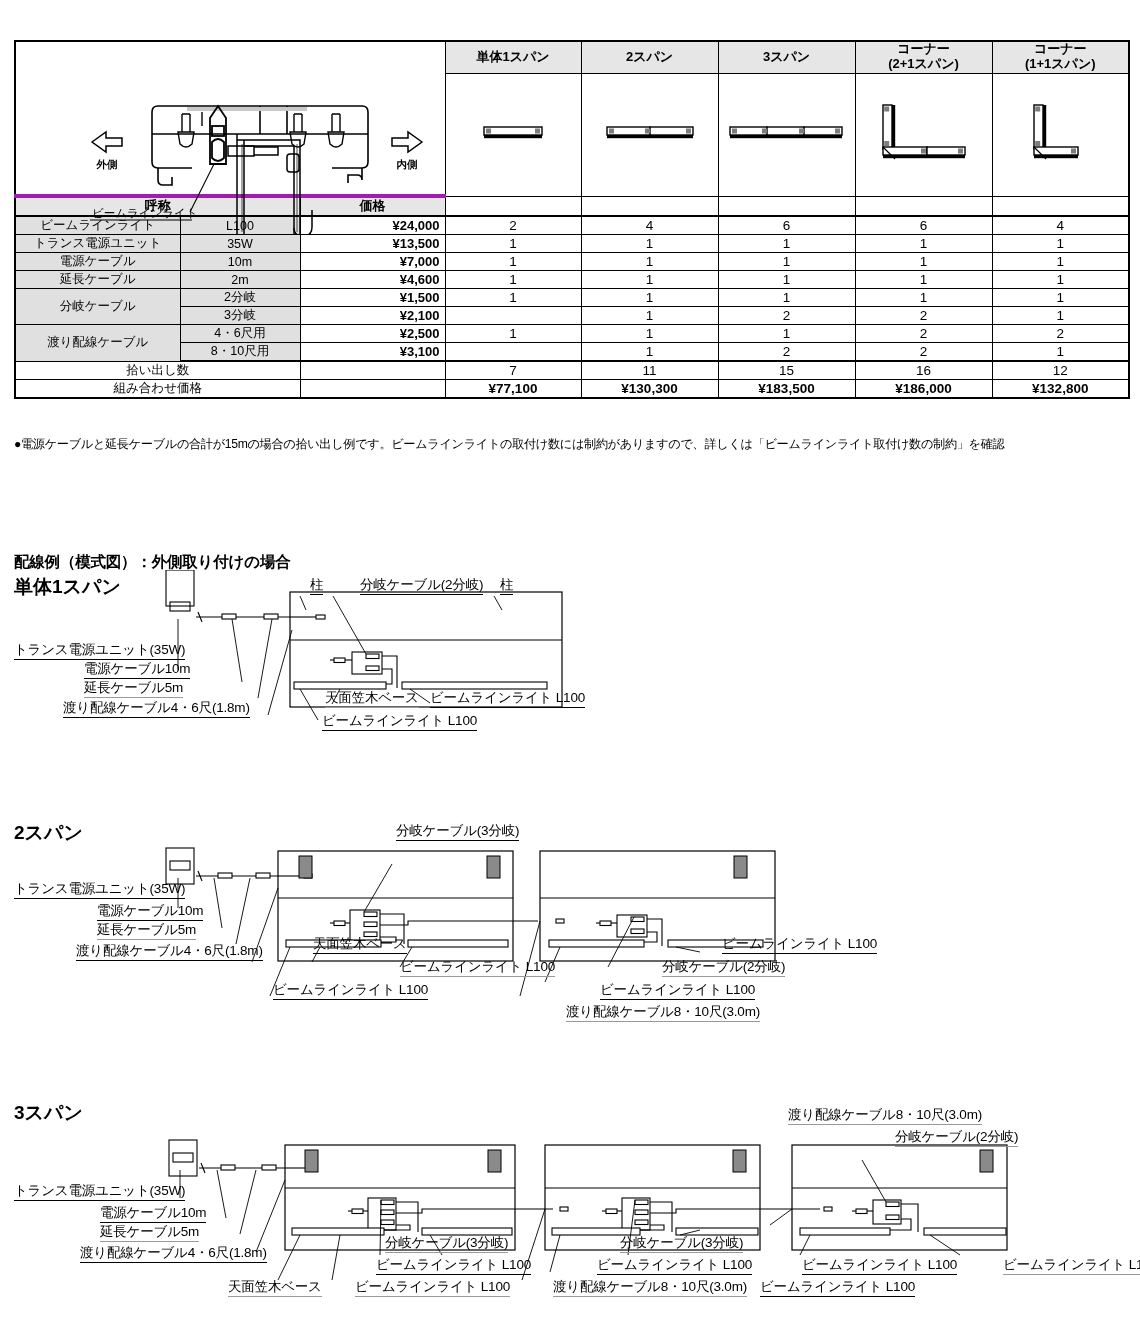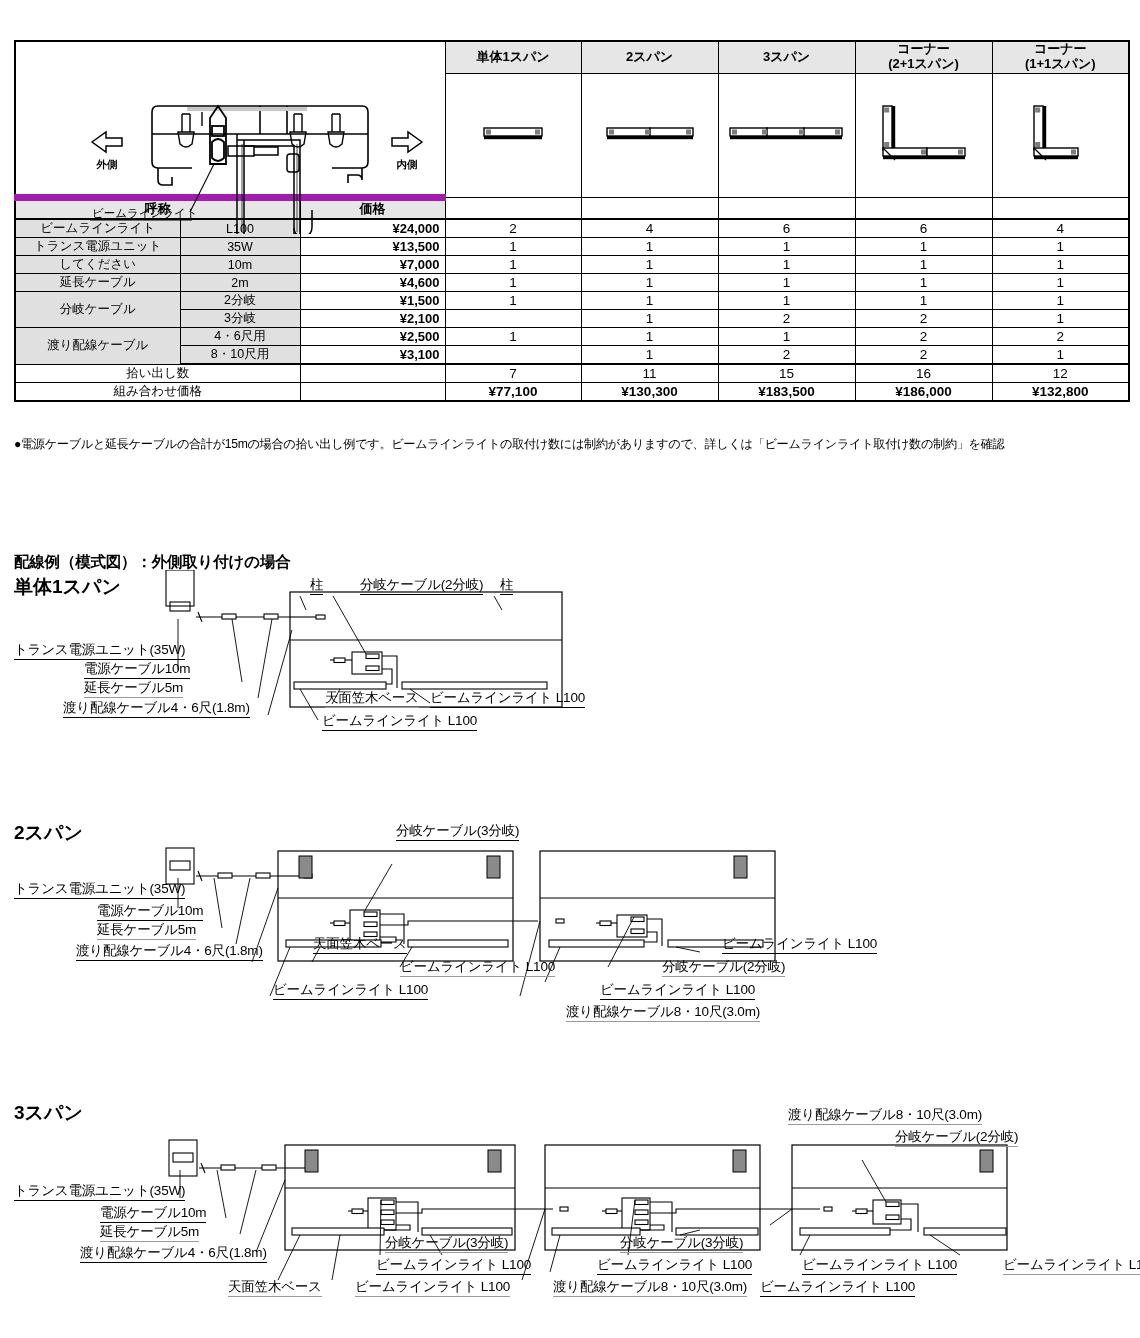--- a/index.html
+++ b/index.html
@@ -64,21 +64,21 @@
     font-weight:bold;
     font-size:13px;
   }
   .ptable .outer-l{border-left:2.5px solid #000;}
   .ptable .outer-r{border-right:2.5px solid #000;}
   .ptable .outer-t{border-top:2.5px solid #000;}
   .ptable .outer-b{border-bottom:2.5px solid #000;}
   .ptable .thickb{border-bottom:2.5px solid #000;}
   .ptable .thickt{border-top:2.5px solid #000;}
   .ptable .sep{border-right:1.6px solid #000;}
-  .ptable .figcell{height:152px;border-bottom:7px solid #a21caf;position:relative;margin-top:28px;}
+  .ptable .figcell{height:152px;border-bottom:4px solid #a21caf;position:relative;margin-top:28px;}
   .ptable .qty{font-size:13.5px;}
   .ptable .total{font-size:13.5px;}
   .ptable .sumprice{font-weight:bold;font-size:13.5px;}
 
   
   .footnote{
     position:absolute;
     left:14px; top:408px;
     width:1120px;
     font-size:12.2px;
@@ -284,21 +284,21 @@
         <td class="grayname">35W</td>
         <td class="price sep">¥13,500</td>
         <td class="qty">1</td>
         <td class="qty">1</td>
         <td class="qty">1</td>
         <td class="qty">1</td>
         <td class="qty outer-r">1</td>
       </tr>
 
       <tr>
-        <td class="grayname outer-l">してください</td>
+        <td class="grayname outer-l">電源ケーブル</td>
         <td class="grayname">10m</td>
         <td class="price sep">¥7,000</td>
         <td class="qty">1</td>
         <td class="qty">1</td>
         <td class="qty">1</td>
         <td class="qty">1</td>
         <td class="qty outer-r">1</td>
       </tr>
 
       <tr>

